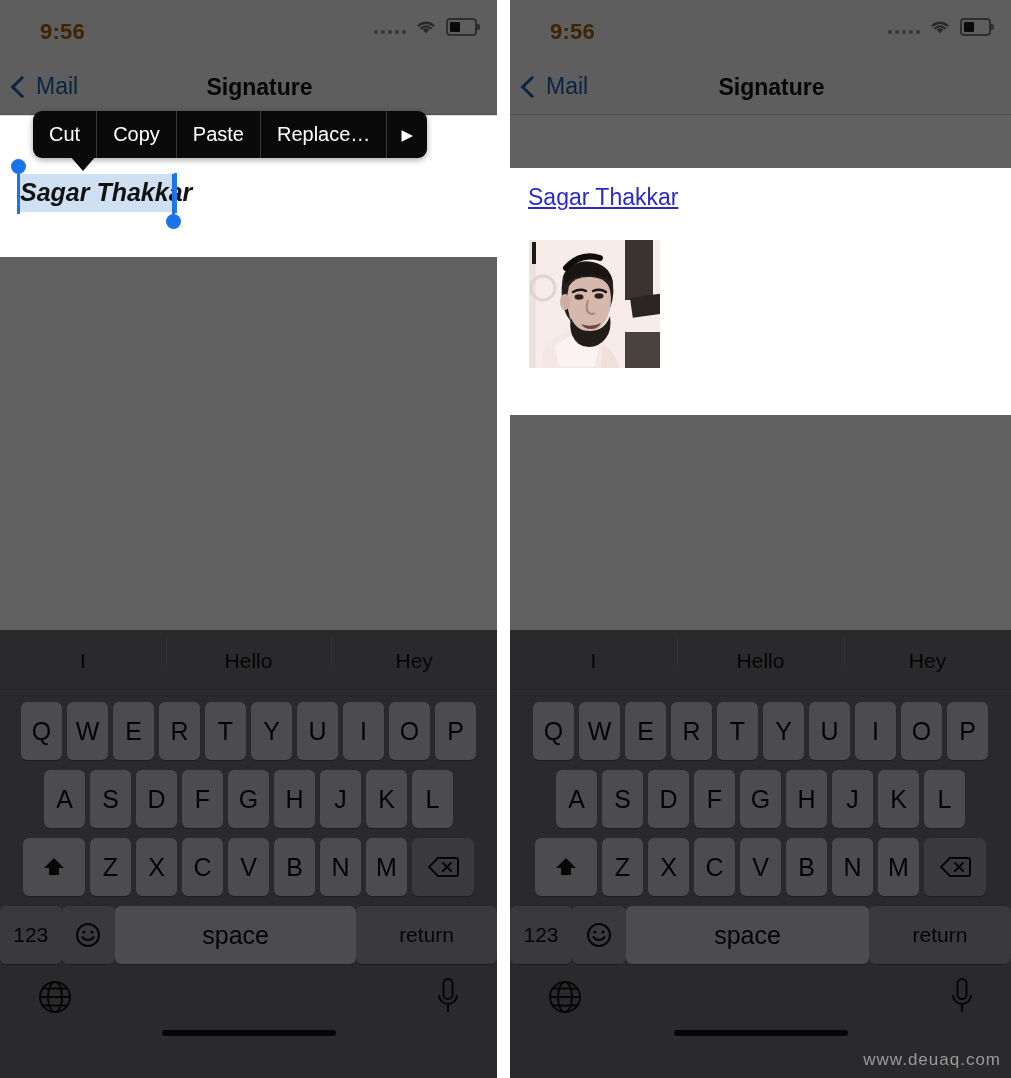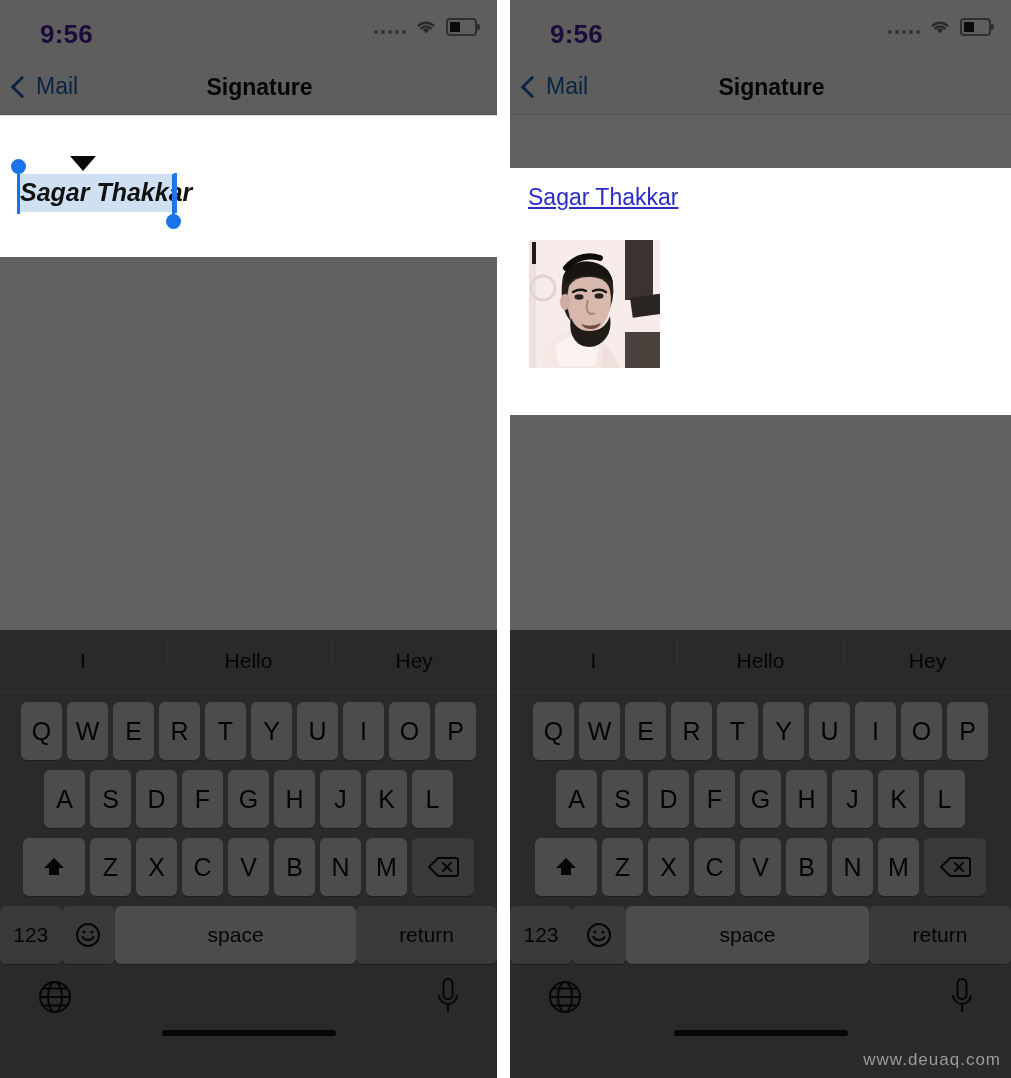--- a/index.html
+++ b/index.html
@@ -7,21 +7,21 @@
   .stage{position:relative;width:1011px;height:1078px;background:#ffffff;}
 
   
   .panel{position:absolute;top:0;height:1078px;overflow:hidden;background:#ffffff;}
   #panel-left{left:0;width:497px;}
   #panel-right{left:510px;width:501px;}
 
   
   .chrome{position:absolute;left:0;right:0;top:0;background:#f7f7f7;}
   .statusbar{position:relative;height:62px;}
-  .status-time{position:absolute;left:40px;top:19px;font-size:26px;font-weight:bold;color:#4c1d95;letter-spacing:.2px;}
+  .status-time{position:absolute;left:40px;top:19px;font-size:22px;font-weight:bold;color:#a16207;letter-spacing:.2px;}
   .status-right{position:absolute;right:20px;top:18px;display:flex;align-items:center;gap:9px;}
   .sig-dots{display:flex;align-items:flex-end;gap:3px;height:14px;}
   .sig-dots i{display:block;width:4px;height:4px;border-radius:50%;background:#8d8d8d;}
   .wifi{position:relative;width:22px;height:16px;}
   .batt{position:relative;width:27px;height:14px;border:2px solid #7b7b7b;border-radius:4px;}
   .batt .fill{position:absolute;left:2px;top:2px;bottom:2px;width:38%;background:#1b1b1b;border-radius:1px;}
   .batt .cap{position:absolute;right:-5px;top:4px;width:3px;height:6px;background:#7b7b7b;border-radius:0 2px 2px 0;}
 
   .navbar{position:relative;height:52px;border-bottom:1px solid #d4d4d4;}
   .nav-back{position:absolute;left:14px;top:11px;display:flex;align-items:center;gap:2px;color:#1f5fa8;font-size:23px;cursor:pointer;}
@@ -66,21 +66,21 @@
   .predict .p + .p::before{content:"";position:absolute;left:0;top:-12px;height:28px;width:1px;background:rgba(255,255,255,.22);}
   .predict::after{content:"";position:absolute;left:0;right:0;bottom:0;height:1px;background:rgba(255,255,255,.14);}
 
   .krow{display:flex;justify-content:center;align-items:center;margin-top:10px;}
   .key{background:#c9c9cf;border-radius:6px;height:58px;display:flex;align-items:center;justify-content:center;font-size:25px;color:#0c0c0c;box-shadow:0 1px 0 rgba(0,0,0,.28);cursor:pointer;}
   .key.dark{background:#9a9aa0;}
   .row1 .key{width:41px;margin:0 2.5px;}
   .row2 .key{width:41px;margin:0 2.5px;}
   .row3 .key{width:41px;margin:0 2.5px;}
   .key.wide{width:62px;}
-  .key.space{width:243px;font-size:21px;}
+  .key.space{width:243px;font-size:25px;}
   .key.ret{width:142px;font-size:21px;}
   .key.num{width:62px;font-size:21px;}
   .key.emoji{width:54px;font-size:24px;}
   .bottombar{position:relative;height:86px;}
   .globe{position:absolute;left:36px;top:14px;width:38px;height:38px;cursor:pointer;}
   .mic{position:absolute;right:36px;top:12px;width:26px;height:42px;cursor:pointer;}
   .homebar{position:absolute;left:50%;transform:translateX(-50%);bottom:14px;width:174px;height:6px;border-radius:3px;background:#101010;}
 
   .watermark{position:absolute;right:10px;bottom:8px;font-size:17px;color:#9b9b9b;letter-spacing:1px;z-index:30;}
 </style>
@@ -133,20 +133,27 @@
         <span class="caret" style="left:174px;"></span>
         <span class="handle start" style="left:17px;">
             <span class="knob"></span>
           </span>
         <span class="handle end" style="left:172px;">
             <span class="knob"></span>
           </span>
       </div>
     </div>
 
+    <div class="editmenu">
+      <div class="mi">Cut</div>
+      <div class="mi">Copy</div>
+      <div class="mi">Paste</div>
+      <div class="mi">Replace…</div>
+      <div class="mi arrow">▶</div>
+    </div>
     <div class="menu-tip"></div>
 
     <div class="dim" style="top:257px;bottom:0;"></div>
 
     <div class="kbd">
       <div class="predict">
         <div class="p">I</div>
         <div class="p">Hello</div>
         <div class="p">Hey</div>
       </div>

